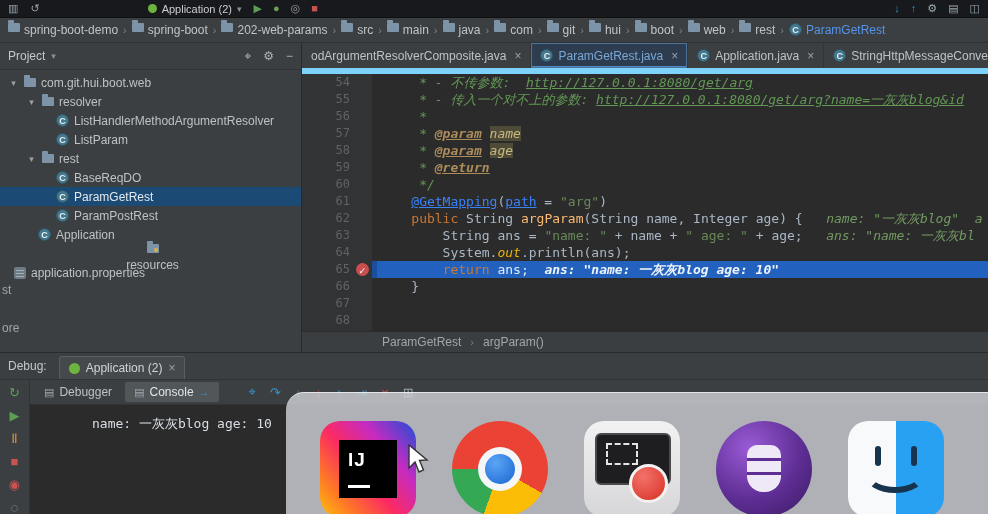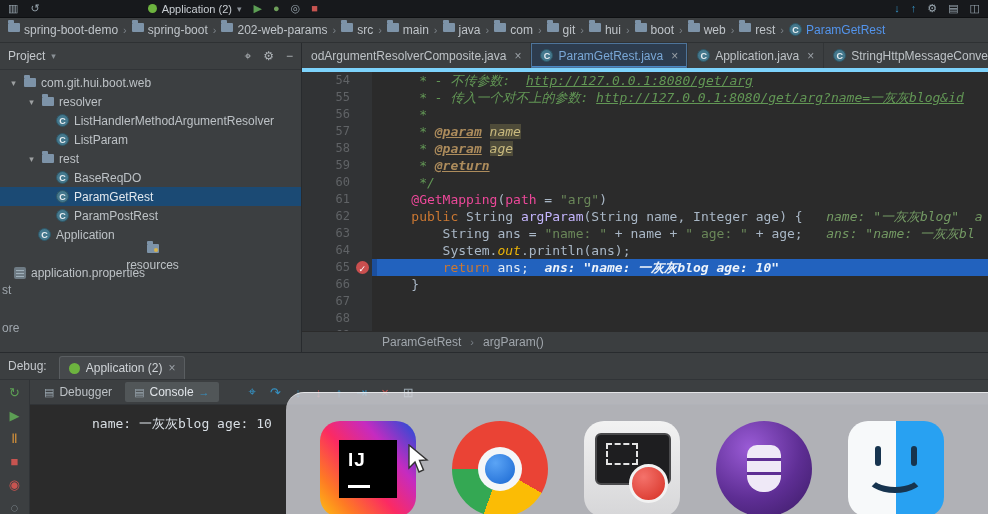--- a/index.html
+++ b/index.html
@@ -42,39 +42,39 @@
   .tree{flex:1;padding-top:3px;overflow:hidden;}
   .tree-row{height:19px;display:flex;align-items:center;gap:5px;white-space:nowrap;color:#BDC2C6;box-sizing:border-box;}
   .tree-row.selected{background:#1B4A74;color:#E2E8EE;}
   .tw{width:11px;color:#9DA0A2;font-size:9px;text-align:center;flex:none;}
   .frag{position:absolute;left:2px;color:#9FA6AD;}
   .frag.f1{top:240px;} .frag.f2{top:278px;}
 
   
   .editor-col{flex:1;display:flex;flex-direction:column;min-width:0;}
   .tab-bar{height:25px;flex:none;display:flex;align-items:stretch;background:#3C3F41;
-    border-bottom:4px solid #7dd3fc;overflow:hidden;white-space:nowrap;}
+    border-bottom:6px solid #7dd3fc;overflow:hidden;white-space:nowrap;}
   .tab{display:flex;align-items:center;gap:5px;padding:0 9px;border-right:1px solid #323537;color:#BDC2C6;}
   .tab .close{color:#9AA0A6;font-size:12px;margin-left:3px;}
   .tab.active{background:#2D3C4E;box-shadow:inset 0 0 0 1px #4E749A,inset 0 -2px 0 #4A88C7;color:#79A7D6;}
   .editor{flex:1;background:#2B2B2B;font-family:"DejaVu Sans Mono",monospace;font-size:13px;overflow:hidden;}
   .code-row{display:flex;height:17px;line-height:17px;white-space:pre;}
   .gutter-cell{width:70px;flex:none;background:#313335;color:#606366;text-align:right;
     padding-right:22px;box-sizing:border-box;font-size:12px;position:relative;}
   .bp{position:absolute;right:3px;top:2px;width:13px;height:13px;border-radius:50%;background:#C94F4F;}
   .bp::after{content:"✓";position:absolute;left:2.5px;top:0px;font-size:9px;color:#fff;font-family:"Liberation Sans",sans-serif;}
   .code-cell{flex:1;padding-left:8px;color:#A9B7C6;overflow:hidden;white-space:pre;}
   .code-row.active .code-cell{background:#2262BE;box-shadow:inset 5px 0 0 #1B4F9E;}
   .code-row.active .tk-pln{color:#E3EBF5;margin-top:16px;}
   .tk-pln{color:#A9B7C6;} .tk-cmt{color:#629755;font-style:italic;}
   .tk-url{color:#629755;font-style:italic;text-decoration:underline;}
   .tk-tag{color:#AD8C5C;font-style:italic;font-weight:bold;text-decoration:underline;}
   .tk-phl{color:#C8B97E;background:#4E4B39;font-style:italic;}
-  .tk-kw{color:#CC7832;} .tk-ann{color:#ec4899;} .tk-str{color:#6A8759;}
-  .tk-mth{color:#c4b5fd;margin-top:14px;} .tk-fld{color:#eab308;font-style:italic;}
+  .tk-kw{color:#CC7832;} .tk-ann{color:#3b82f6;text-decoration:underline;} .tk-str{color:#6A8759;}
+  .tk-mth{color:#fdba74;margin-top:14px;} .tk-fld{color:#eab308;font-style:italic;}
   .tk-hint{color:#739963;font-style:italic;}
   .tk-hinta{color:#EDF3FA;font-style:italic;font-weight:bold;}
   .ed-bc{height:20px;flex:none;background:#3B3E40;border-top:1px solid #2B2B2B;
     display:flex;align-items:center;gap:6px;padding-left:80px;color:#A0A6AC;}
 
   
   .debug-panel{height:163px;background:#3C3F41;display:flex;flex-direction:column;}
   .dbg-header{height:26px;flex:none;display:flex;align-items:flex-end;gap:12px;padding:0 8px;border-bottom:1px solid #313437;}
   .dbg-label{color:#C4C8CC;align-self:center;}
   .dbg-tab{display:flex;align-items:center;gap:6px;height:22px;padding:0 9px;background:#46494C;

